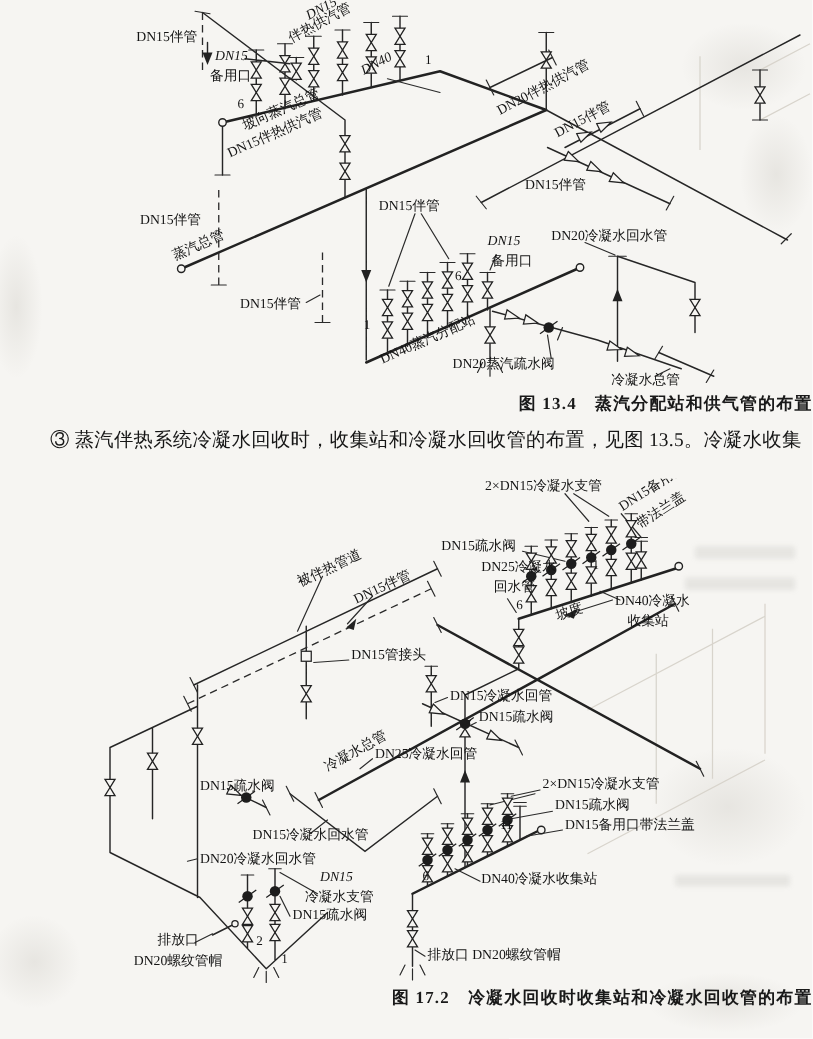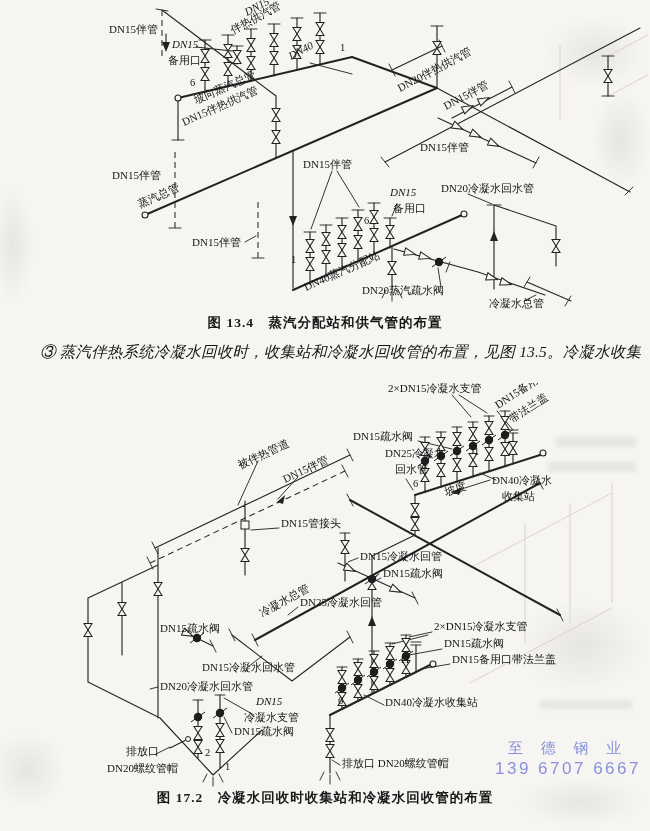--- a/index.html
+++ b/index.html
@@ -2,26 +2,26 @@
 <html><head>
 <meta charset="utf-8">
 <style>
   html,body{margin:0;padding:0;background:#ffffff;}
   #page{position:relative;width:650px;height:831px;overflow:hidden;
         background:#f6f5f2;
         font-family:"Liberation Serif","DejaVu Serif",serif;color:#1c1c1c;}
   svg{position:absolute;left:0;display:block;}
   #fig4{top:0;}
   #fig5{top:383px;}
-  .cap{position:absolute;left:0;width:650px;text-align:center;
+  .cap{position:absolute;left:0;width:650px;text-align:right;
        font-size:13.5px;font-weight:bold;letter-spacing:1px;color:#191919;}
   #cap4{top:314px;}
   #cap5{top:789px;}
   #para{position:absolute;left:40px;top:342px;width:606px;
-        font-size:15.5px;letter-spacing:0.2px;color:#161616;font-style:italic;}
+        font-size:15.5px;letter-spacing:0.2px;color:#161616;}
   #wm{position:absolute;left:488px;top:739px;width:160px;text-align:center;line-height:1.25;}
   #wm .l1{font-size:15px;letter-spacing:7px;}
   #wm .l2{font-size:17px;letter-spacing:2.5px;font-family:"Liberation Sans","DejaVu Sans",sans-serif;}
   .smudge{position:absolute;border-radius:50%;
           background:radial-gradient(closest-side,rgba(122,115,100,0.12),rgba(122,115,100,0));}
   .ghostbar{position:absolute;background:rgba(135,132,125,0.14);filter:blur(2px);border-radius:2px;}
   text{font-family:"Liberation Serif","DejaVu Serif",serif;font-size:11px;fill:#141414;}
   text.num{font-size:10.5px;}
   .p1{stroke:#262626;stroke-width:1.15;fill:none;stroke-linecap:round;}
   .p2{stroke:#222222;stroke-width:2.0;fill:none;stroke-linecap:round;}
@@ -310,18 +310,14 @@
       <text class="num" x="474" y="72">1</text>
       <text class="num" x="338" y="321">6</text>
       <text class="num" x="400" y="280">11</text>
       <text class="num" x="205" y="373">2</text>
       <text class="num" x="225" y="387">1</text>
     </g>
   </svg>
 
   <div id="cap5" class="cap">图 17.2　冷凝水回收时收集站和冷凝水回收管的布置</div>
 
-  <div id="wm" style="color: rgb(138, 144, 218);">
-    <div class="l1">至 德 钢 业</div>
-    <div class="l2">139 6707 6667</div>
-  </div>
 
 </div>
 
 </body></html>

